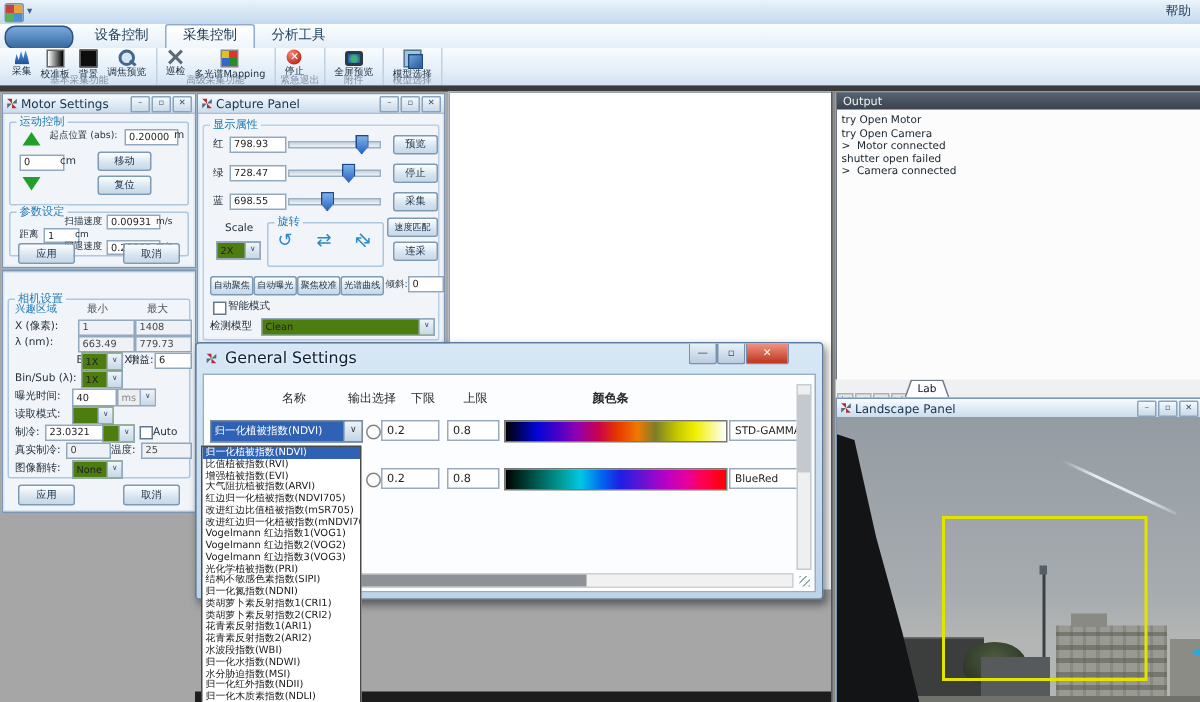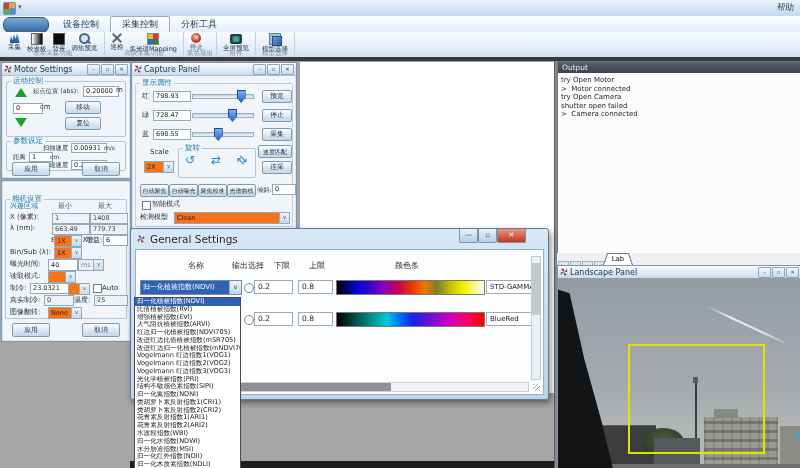--- a/index.html
+++ b/index.html
@@ -49,21 +49,21 @@
   .ptitle{position:absolute;left:0;top:0;right:0;height:12px;background:linear-gradient(180deg,#f7fbfe,#ccdcec);border-bottom:1px solid #a8bed4;display:flex;align-items:center;padding:0 2px;}
   .ptitle .ttext{font-size:8px;color:#16334f;margin-left:2px;flex:1;white-space:nowrap;overflow:hidden;}
   .pinwheel{width:8px;height:8px;flex:none;}
   .wbtns{display:flex;gap:1px;}
   .wbtn{width:11px;height:9px;background:linear-gradient(180deg,#f4f9fd,#c9daea);border:1px solid #8aa4bc;font-size:5.5px;line-height:8px;text-align:center;color:#33506c;border-radius:1px;}
   .grp{position:absolute;border:1px solid #aec7dd;border-radius:2px;}
   .grplabel{position:absolute;top:-5px;left:4px;background:#f1f5fa;padding:0 2px;font-size:7.5px;color:#1f7ab4;line-height:8px;white-space:nowrap;}
   .flabel{font-size:7px;color:#25303c;white-space:nowrap;line-height:9px;}
   .box{background:#fff;border:1px solid #92a8bd;font-size:6.5px;color:#222;line-height:9px;padding:0 2px;overflow:hidden;white-space:nowrap;height:9px;}
   .box.ro{background:#eef2f6;color:#444;}
-  .sel{background:#f97316;border:1px solid #92a8bd;height:10px;font-size:6.5px;color:#222;display:flex;align-items:center;}
+  .sel{background:#4d7c0f;border:1px solid #92a8bd;height:10px;font-size:6.5px;color:#222;display:flex;align-items:center;}
   .sel .v{flex:1;padding-left:2px;overflow:hidden;white-space:nowrap;line-height:9px;}
   .sel .ar{width:9px;height:100%;background:linear-gradient(180deg,#eef4fa,#c8d8e8);border-left:1px solid #9ab0c4;font-size:5px;color:#33506c;text-align:center;line-height:9px;}
   .sel.dis{background:#eceef0;color:#888;}
   .pbtn{background:linear-gradient(180deg,#fdfeff,#d6e4f0 60%,#c6d8e8);border:1px solid #7e99b2;border-radius:2px;font-size:6.8px;color:#1c2f44;text-align:center;overflow:hidden;white-space:nowrap;}
   .tri-up{width:0;height:0;border-left:6px solid transparent;border-right:6px solid transparent;border-bottom:9px solid #1fa028;}
   .tri-dn{width:0;height:0;border-left:6px solid transparent;border-right:6px solid transparent;border-top:9px solid #1fa028;}
   .chk{width:7px;height:7px;background:#fff;border:1px solid #66788a;}
   .slider{height:11px;}
   .strack{position:absolute;left:0;right:0;top:4px;height:3px;background:linear-gradient(180deg,#c4d2de,#eef4f8);border:1px solid #9ab0c2;}
   .sthumb{position:absolute;top:0;width:7px;height:11px;background:linear-gradient(180deg,#7db0ea,#2a66c2);border:1px solid #1a4a8a;clip-path:polygon(0 0,100% 0,100% 60%,50% 100%,0 60%);}
@@ -387,21 +387,21 @@
     <div class="dbtns">
       <span class="dbtn">—</span>
       <span class="dbtn">▫</span>
       <span class="dbtn close">✕</span>
     </div>
     <div class="dcontent">
       <span class="dhead" style="left:52px;top:10px;">名称</span>
       <span class="dhead" style="left:96px;top:10px;text-align:center;">输出选择</span>
       <span class="dhead" style="left:138px;top:10px;">下限</span>
       <span class="dhead" style="left:173px;top:10px;">上限</span>
-      <span class="dhead" style="left:259px;top:10px;">颜色条</span>
+      <span class="dhead" style="left:259px;top:10px;font-weight:bold;">颜色条</span>
 
       <div class="combo" style="left:4px;top:30px;width:100px;">
           <span class="v">归一化植被指数(NDVI)</span>
           <span class="ar">∨</span>
         </div>
       <span class="radio" style="left:108px;top:33px;"></span>
       <div class="nbox" style="left:118px;top:30px;width:34px;">0.2</div>
       <div class="nbox" style="left:162px;top:30px;width:30px;">0.8</div>
       <div class="cbar cb1" style="left:200px;top:30px;width:147px;"></div>
       <div class="nbox" style="left:350px;top:30px;width:48px;font-size:7px;">STD-GAMMA</div>
@@ -445,22 +445,22 @@
       <div class="dd-item">归一化红外指数(NDII)</div>
       <div class="dd-item">归一化木质素指数(NDLI)</div>
     </div>
 
   <div class="abs splitter"></div>
 
   <div class="abs outpanel">
     <div class="outtitle">Output</div>
     <div class="outbody">
         <div class="logline">try Open Motor</div>
+        <div class="logline">try Open Camera</div>
         <div class="logline">&gt;  Motor connected</div>
-        <div class="logline">try Open Camera</div>
         <div class="logline">shutter open failed</div>
         <div class="logline">&gt;  Camera connected</div>
       </div>
   </div>
 
   <div class="abs tabstrip">
     <span class="navbtn">|◀</span><span class="navbtn">◀</span><span class="navbtn">▶</span><span class="navbtn">▶|</span>
     <span class="sheettab">
         <span class="in">Lab</span>
       </span>

